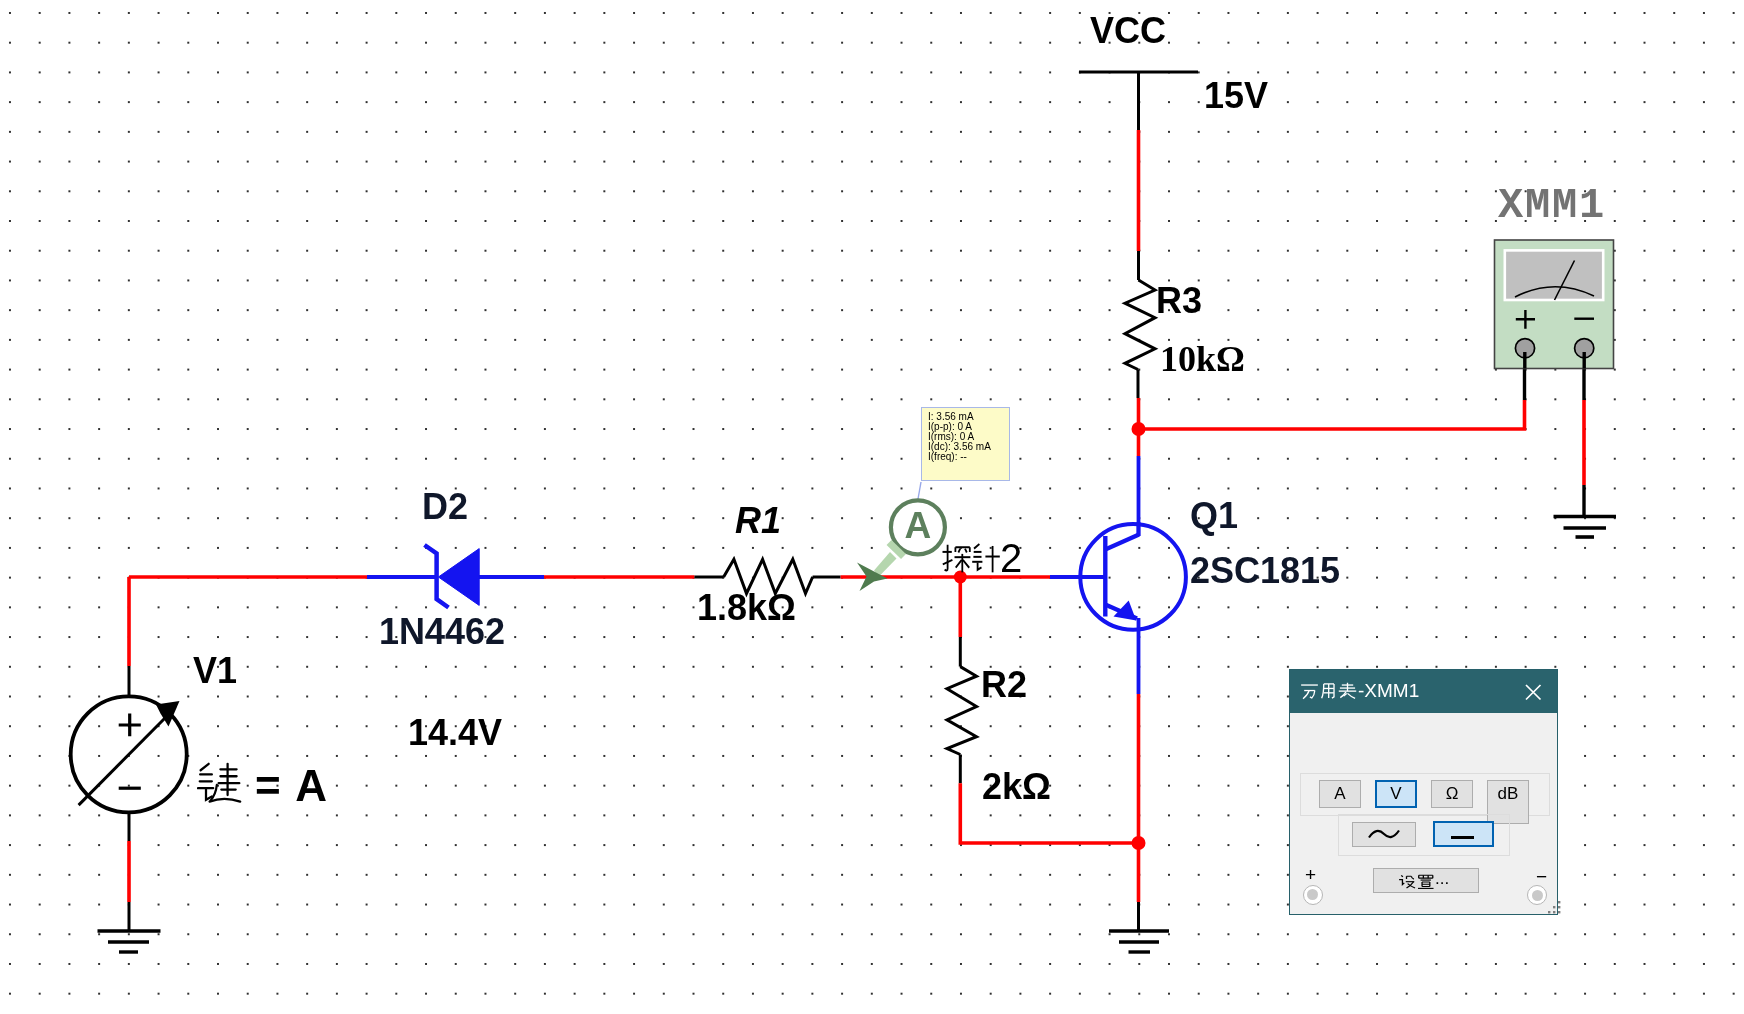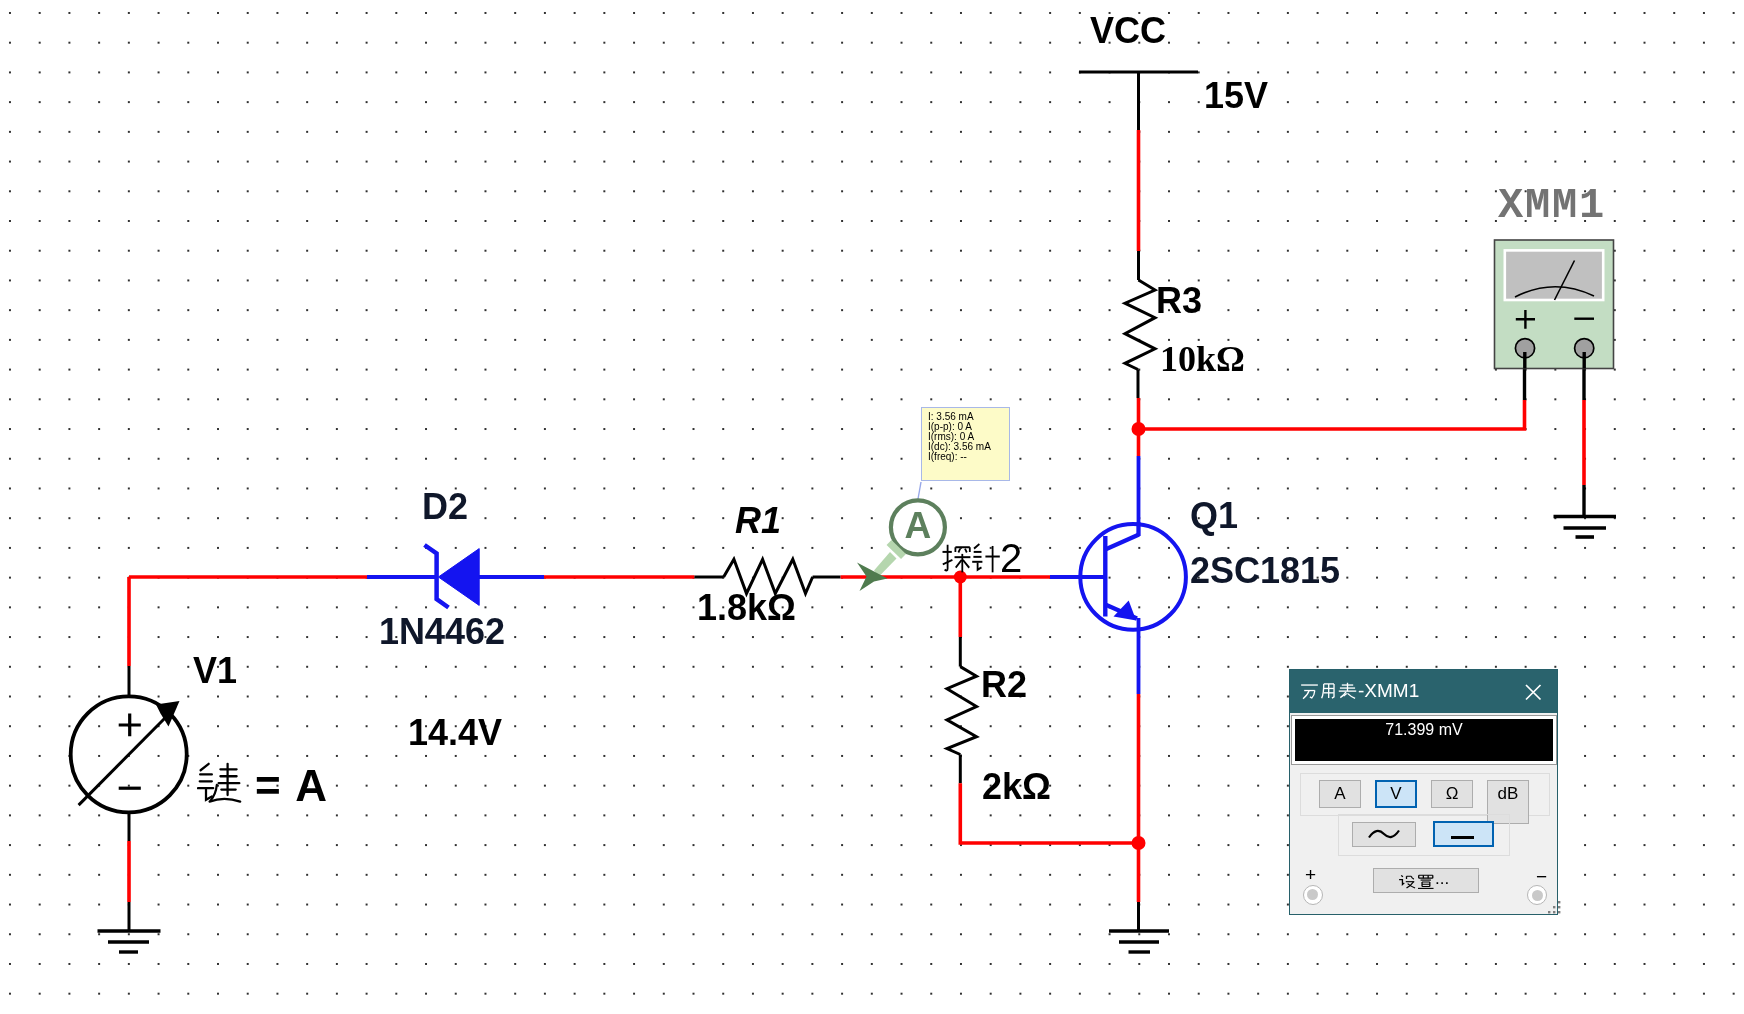--- a/index.html
+++ b/index.html
@@ -229,24 +229,20 @@
             <path d="M50,60 Q66,76 90,86"></path>
         </g>
       </g>
     </svg>
     <span style="position:absolute;left:68px;top:10px;color:#fff;font-size:19px;line-height:21px;">-XMM1</span>
     <svg width="18" height="18" viewBox="0 0 18 18" style="position:absolute;left:234px;top:13px;">
       <path d="M2,2 L16.5,16.5 M16.5,2 L2,16.5" stroke="#fff" stroke-width="1.7"></path>
     </svg>
   </div>
 
-  <div style="position:absolute;left:1px;top:45px;width:264px;height:48px;background:#fff;border:1px solid #999;">
-    <div style="position:absolute;left:3px;top:3px;right:3px;bottom:3px;background:#000;"></div>
-    <div style="position:absolute;left:0;top:5px;width:100%;text-align:center;color:#fff;font-size:16px;">71.399 mV</div>
-  </div>
 
   <div style="position:absolute;left:10px;top:103px;width:248px;height:41px;border:1px solid #dcdcdc;"></div>
   <div style="position:absolute;left:29px;top:110px;width:42px;height:28px;background:#e1e1e1;border:1px solid #adadad;box-sizing:border-box;text-align:center;font-size:17px;line-height:26px;">A</div>
   <div style="position:absolute;left:85px;top:110px;width:42px;height:28px;background:#cce4f7;border:2px solid #0062b1;box-sizing:border-box;text-align:center;font-size:17px;line-height:24px;">V</div>
   <div style="position:absolute;left:141px;top:110px;width:42px;height:28px;background:#e1e1e1;border:1px solid #adadad;box-sizing:border-box;text-align:center;font-size:17px;line-height:26px;">Ω</div>
   <div style="position:absolute;left:197px;top:110px;width:42px;height:44px;background:#e1e1e1;border:1px solid #adadad;box-sizing:border-box;text-align:center;font-size:17px;line-height:26px;">dB</div>
 
   <div style="position:absolute;left:48px;top:144px;width:170px;height:40px;border:1px solid #dcdcdc;"></div>
   <div style="position:absolute;left:62px;top:152px;width:64px;height:25px;background:#e1e1e1;border:1px solid #adadad;box-sizing:border-box;">
     <svg width="62" height="23" viewBox="0 0 62 23">

